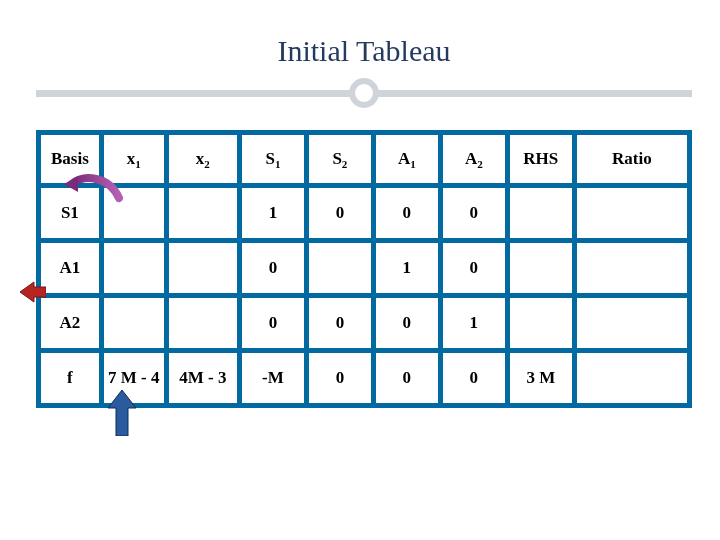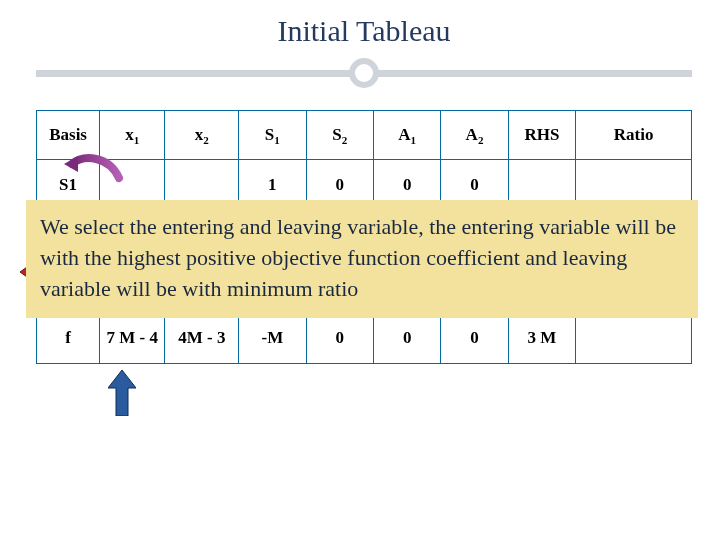--- a/index.html
+++ b/index.html
@@ -1,23 +1,23 @@
 <!DOCTYPE html>
 <html><head>
 <meta charset="utf-8">
 <style>
   html,body{margin:0;padding:0;width:720px;height:540px;background:#fff;font-family:Georgia,'Times New Roman',serif;color:#1a2940;overflow:hidden;}
-  .slide{position:relative;width:720px;height:496px;box-sizing:border-box;padding:10px 28px 0 36px;}
+  .slide{position:relative;width:720px;height:496px;box-sizing:border-box;padding:10px 28px 0 36px;margin-top:20px;}
   .title{font-size:30px;text-align:center;margin:4px 0 10px 0;color:#243a5e;font-weight:400;}
   .title-underline{position:relative;height:30px;}
   .title-underline .bar{position:absolute;left:0;right:0;top:12px;height:7px;background:#cfd4da;border-radius:0;}
   .title-underline .ring{position:absolute;left:50%;top:0;transform:translateX(-50%);width:30px;height:30px;border:6px solid #cfd4da;border-radius:50%;background:#fff;box-sizing:border-box;}
   .tableau{position:relative;margin-top:22px;}
   table{border-collapse:collapse;width:100%;table-layout:fixed;}
-  th,td{border:1px solid #0369a1;padding:6px 4px;text-align:center;font-family:Georgia,serif;font-size:17px;font-weight:bold;color:#000;white-space:nowrap;}
+  th,td{border:5px solid #0369a1;padding:6px 4px;text-align:center;font-family:Georgia,serif;font-size:17px;font-weight:bold;color:#000;white-space:nowrap;}
   th{height:36px;}
   td{height:38px;}
   col.c-basis{width:60px;}
   col.c-x{width:62px;}
   col.c-x2{width:70px;}
   col.c-s{width:64px;}
   col.c-rhs{width:64px;}
   col.c-ratio{width:110px;}
   .callout{position:absolute;left:26px;right:22px;top:200px;background:#f3e29d;padding:12px 14px 14px 14px;box-sizing:border-box;font-size:22px;line-height:1.4;color:#1a2940;}
   
@@ -125,23 +125,20 @@
       <polygon points="0,14 14,6 14,22" fill="#7a2a7a"></polygon>
     </svg>
   </div>
 
   <div class="arrow-left">
     <svg width="26" height="24" viewBox="0 0 26 24">
       <polygon points="0,12 14,2 14,7 26,7 26,17 14,17 14,22" fill="#b62424" stroke="#7a1616" stroke-width="1"></polygon>
     </svg>
   </div>
 
-  <div class="callout">
-    <span>We select the entering and leaving variable, the entering variable will be with the highest positive objective function coefficient and leaving variable will be with minimum ratio</span>
-  </div>
 
   <div class="arrow-up">
     <svg width="28" height="46" viewBox="0 0 28 46">
       <polygon points="14,0 28,18 20,18 20,46 8,46 8,18 0,18" fill="#2a5b9e" stroke="#0f2d55" stroke-width="1"></polygon>
     </svg>
   </div>
 
 </div>
 
 </body></html>

